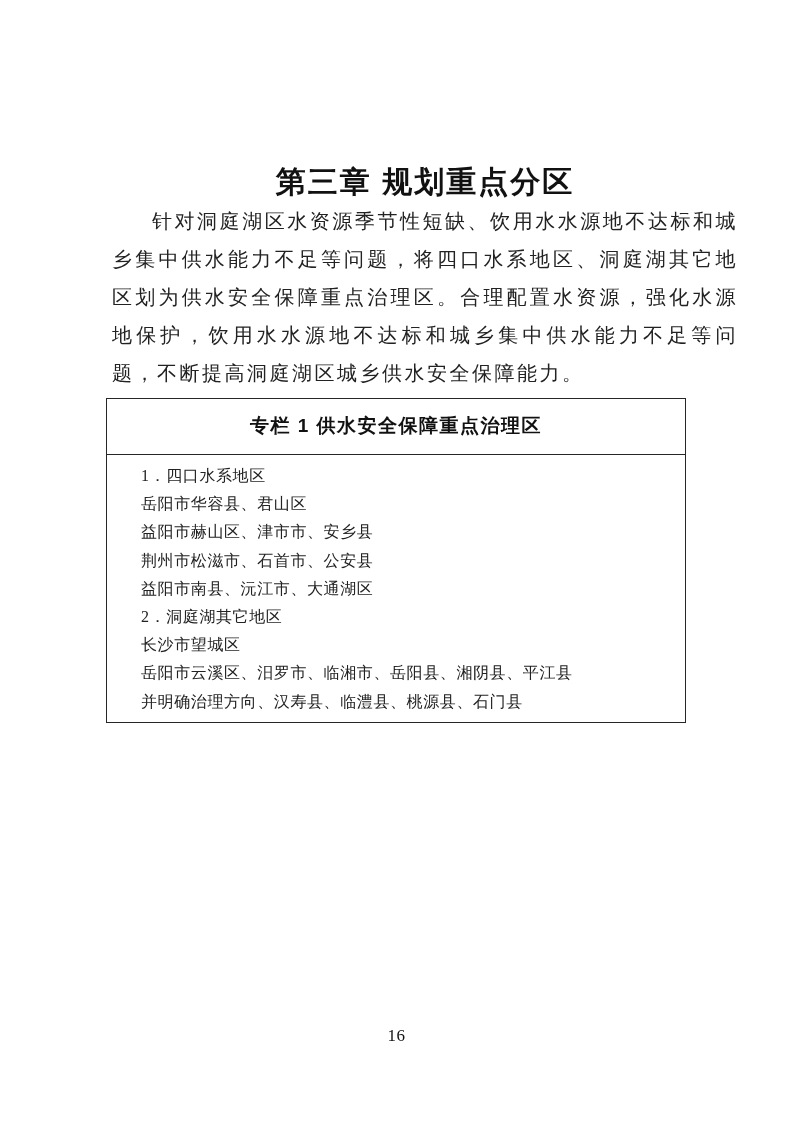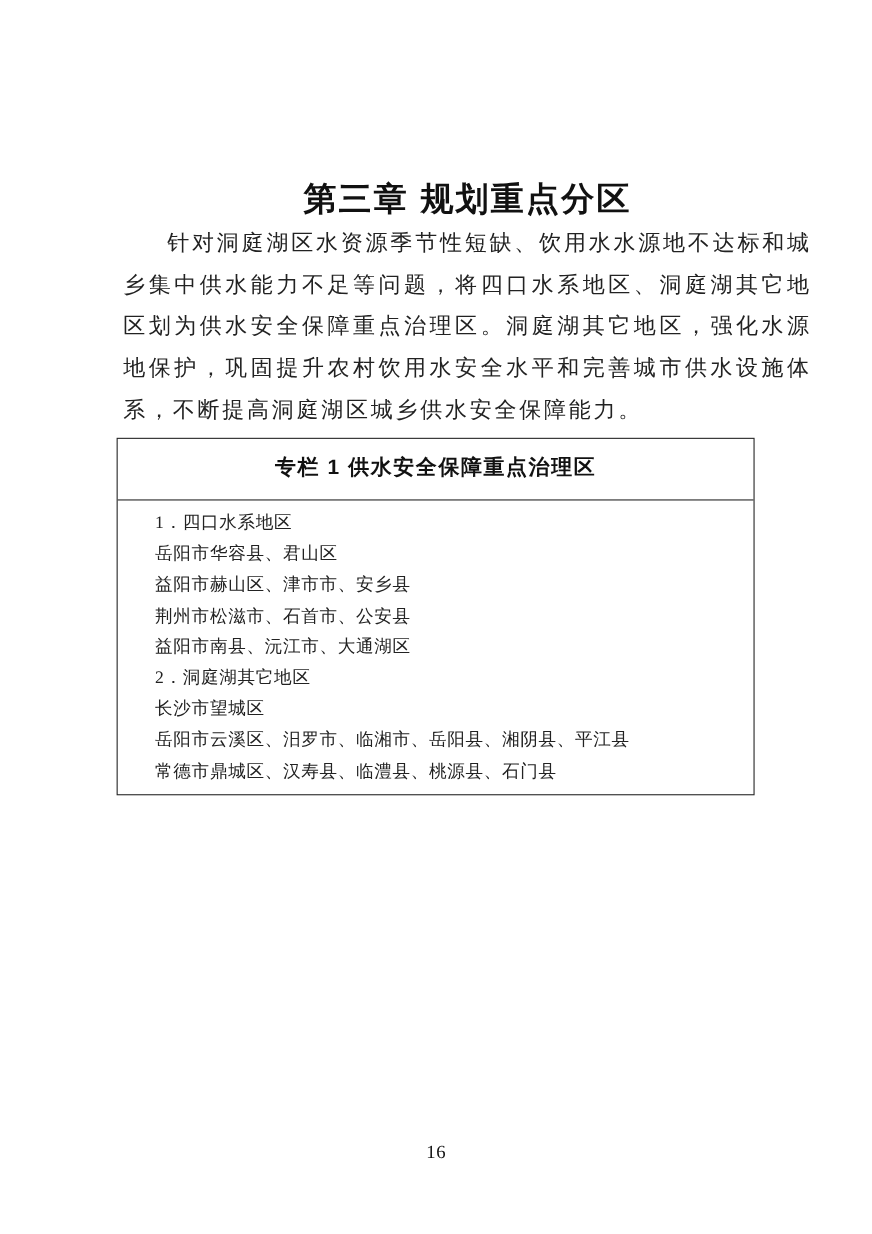--- a/index.html
+++ b/index.html
@@ -77,49 +77,49 @@
   .box-line {
     font-size: 16px;
     line-height: 28.2px;
     letter-spacing: 0.6px;
     color: #222222;
     white-space: nowrap;
   }
   .page-number {
     position: absolute;
     left: 0;
-    bottom: 64px;
+    bottom: 76px;
     width: 793px;
     text-align: center;
     font-size: 17px;
     letter-spacing: 0.5px;
     color: #111111;
   }
 </style>
 </head>
 <body>
 
 <div class="page">
 
   <h1 class="chapter-title">第三章  规划重点分区</h1>
 
 
 
-  <p class="body-paragraph">针对洞庭湖区水资源季节性短缺、饮用水水源地不达标和城乡集中供水能力不足等问题，将四口水系地区、洞庭湖其它地区划为供水安全保障重点治理区。洞庭湖其它地区，强化水源地保护，巩固提升农村饮用水安全水平和完善城市供水设施体系，不断提高洞庭湖区城乡供水安全保障能力。</p>
+  <p class="body-paragraph">针对洞庭湖区水资源季节性短缺、饮用水水源地不达标和城乡集中供水能力不足等问题，将四口水系地区、洞庭湖其它地区划为供水安全保障重点治理区。合理配置水资源，强化水源地保护，饮用水水源地不达标和城乡集中供水能力不足等问题，不断提高洞庭湖区城乡供水安全保障能力。</p>
 
   <div class="callout-box">
     <div class="callout-box-header">专栏 1  供水安全保障重点治理区</div>
     <div class="callout-box-body">
       <div class="box-line">1．四口水系地区</div>
       <div class="box-line">岳阳市华容县、君山区</div>
       <div class="box-line">益阳市赫山区、津市市、安乡县</div>
       <div class="box-line">荆州市松滋市、石首市、公安县</div>
       <div class="box-line">益阳市南县、沅江市、大通湖区</div>
       <div class="box-line">2．洞庭湖其它地区</div>
       <div class="box-line">长沙市望城区</div>
       <div class="box-line">岳阳市云溪区、汨罗市、临湘市、岳阳县、湘阴县、平江县</div>
-      <div class="box-line">常德市鼎城区、汉寿县、临澧县、桃源县、石门县</div>
+      <div class="box-line">并明确治理方向、汉寿县、临澧县、桃源县、石门县</div>
     </div>
   </div>
 
   <div class="page-number">16</div>
 
 </div>
 
 </body></html>

